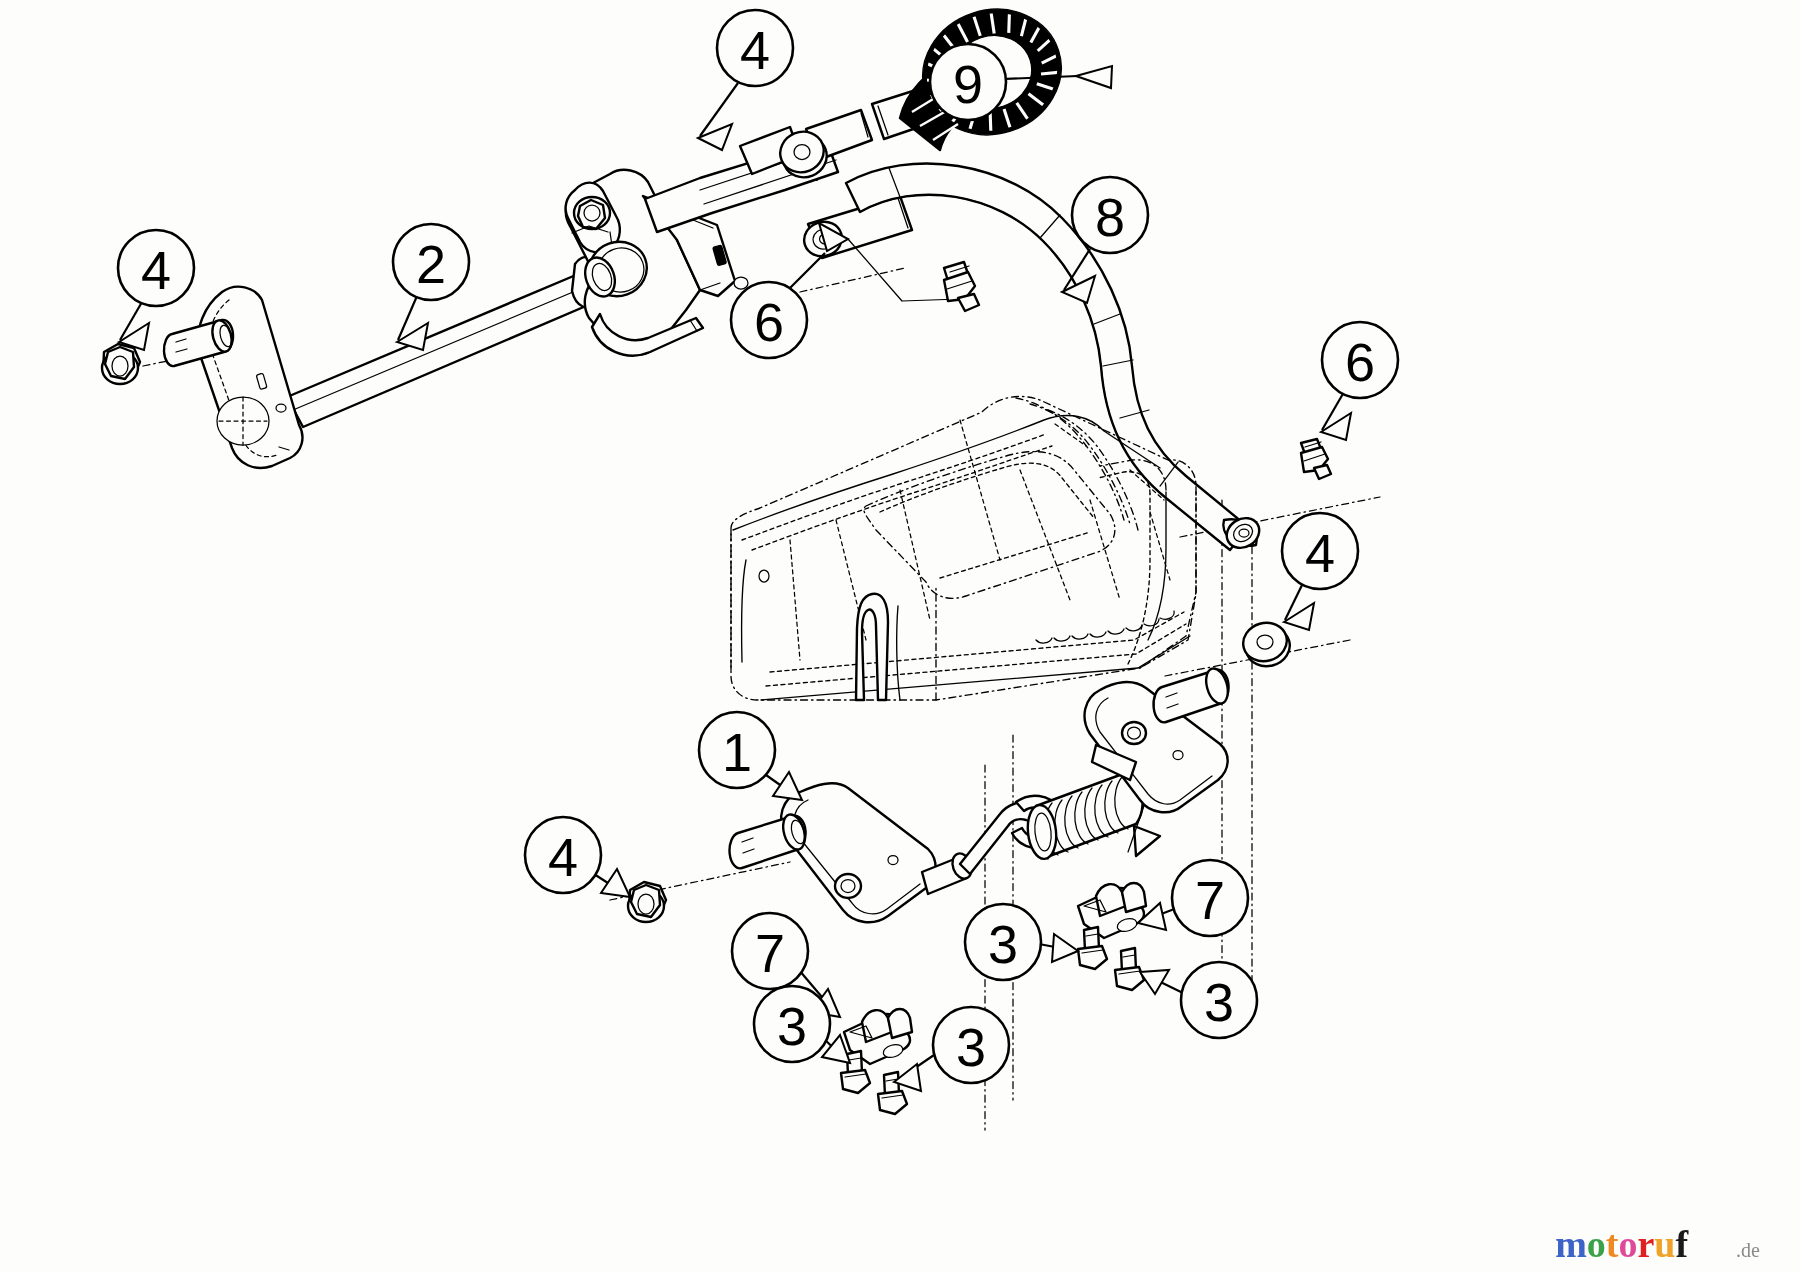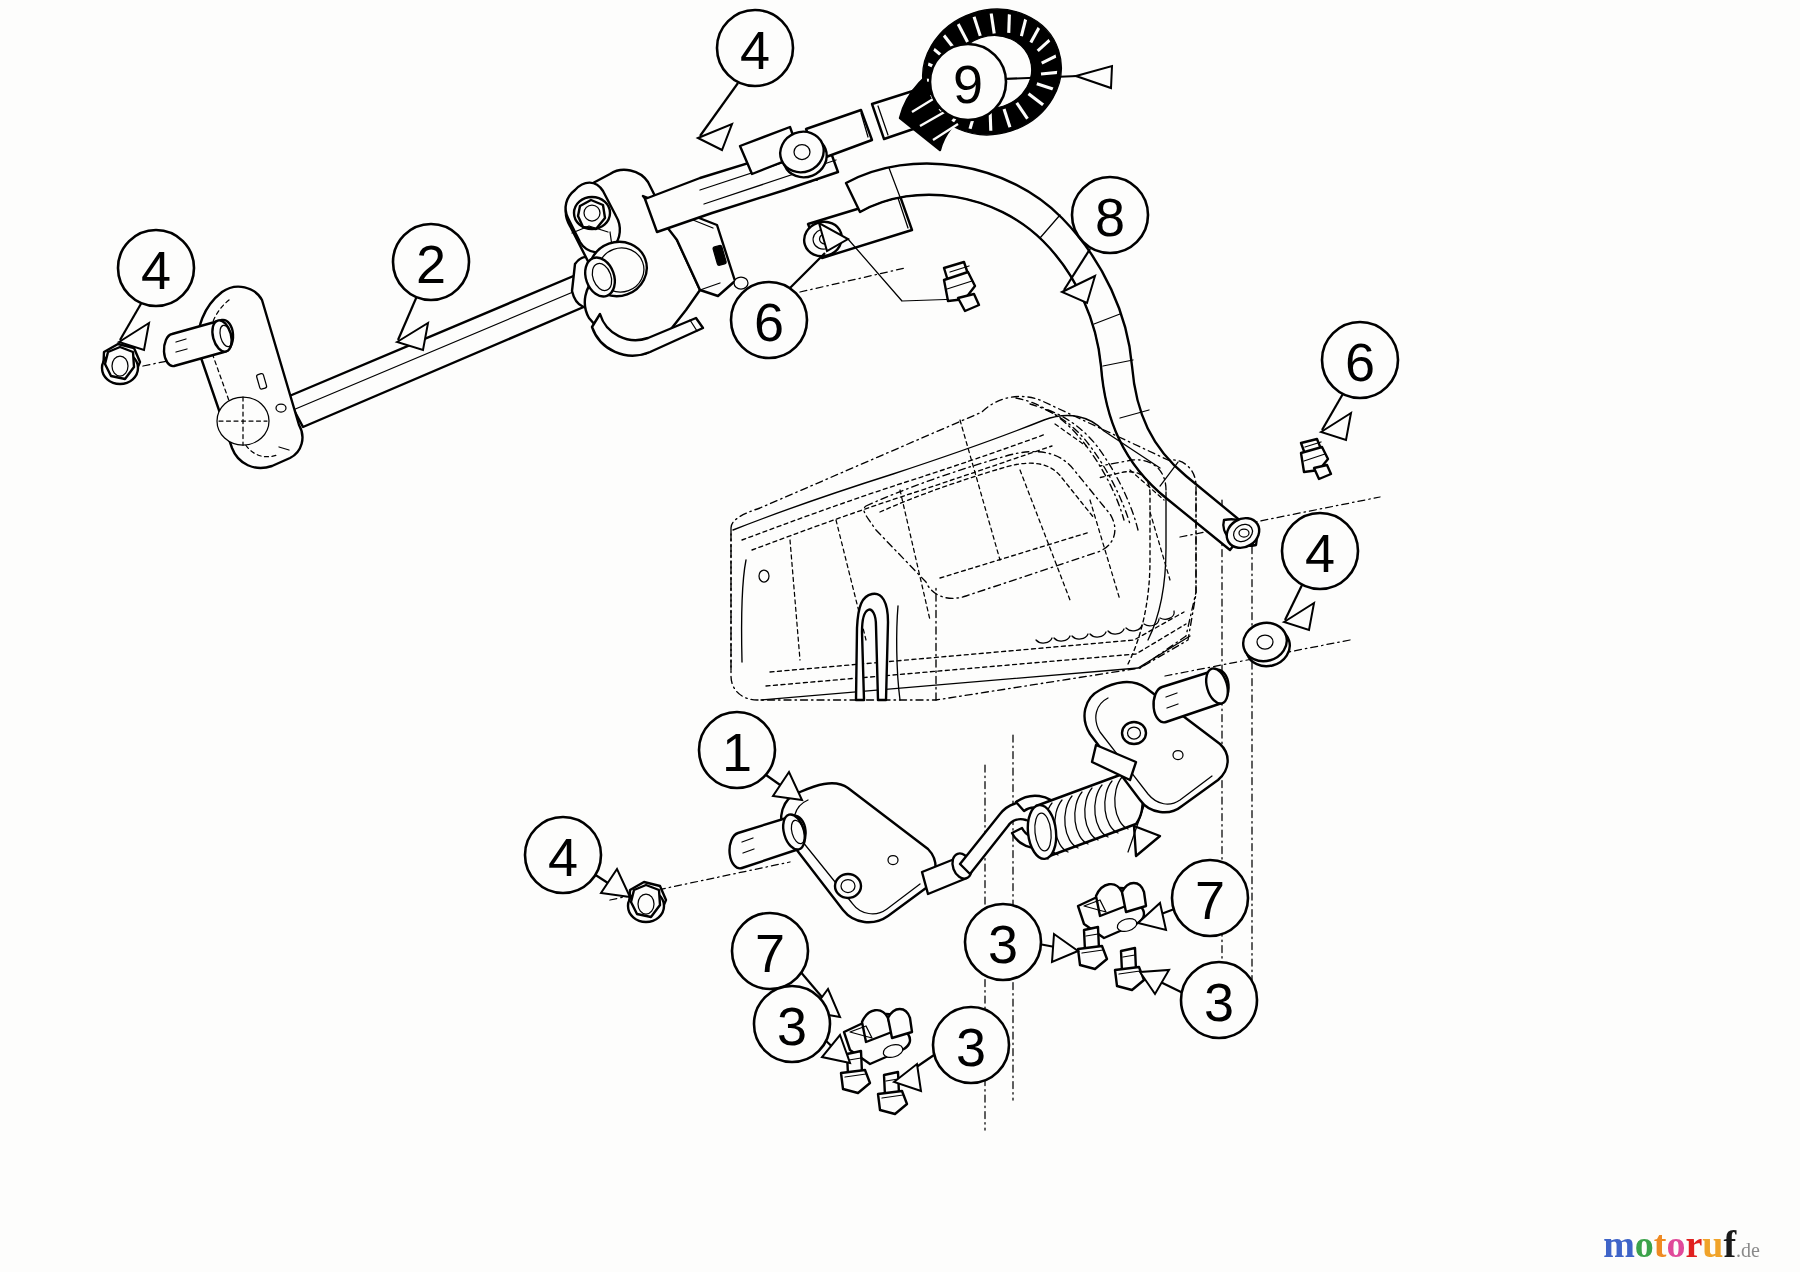--- a/index.html
+++ b/index.html
@@ -15,21 +15,21 @@
   .fillk{fill:#000;}
   .callout-circle{fill:#fdfdfc;stroke:#000;stroke-width:2.6;}
   .callout-txt{font-family:"Liberation Sans",sans-serif;font-size:54px;fill:#000;text-anchor:middle;dominant-baseline:central;}
   .leader{fill:none;stroke:#000;stroke-width:2.2;}
   .arrowhd{fill:#fdfdfc;stroke:#000;stroke-width:2.0;stroke-linejoin:miter;}
   #drawing-number{position:absolute;right:38px;bottom:30px;font-family:"Liberation Sans",sans-serif;
       font-size:62px;letter-spacing:-1px;color:#111;white-space:nowrap;}
   #watermark{position:absolute;right:40px;bottom:6px;font-family:"Liberation Serif",serif;
       font-size:38px;font-weight:700;white-space:nowrap;}
   #watermark span{display:inline-block;}
-  #watermark .sfx{font-size:20px;font-weight:400;color:#8a8a8a;vertical-align:baseline;}
+  #watermark .sfx{font-size:20px;font-weight:400;color:#8a8a8a;vertical-align:baseline;margin-left:48px;}
 </style>
 </head>
 <body>
 
 <div id="stage">
 
   <svg class="layer" viewBox="0 0 1800 1272">
 
     <defs>
       <clipPath id="knobclip">

